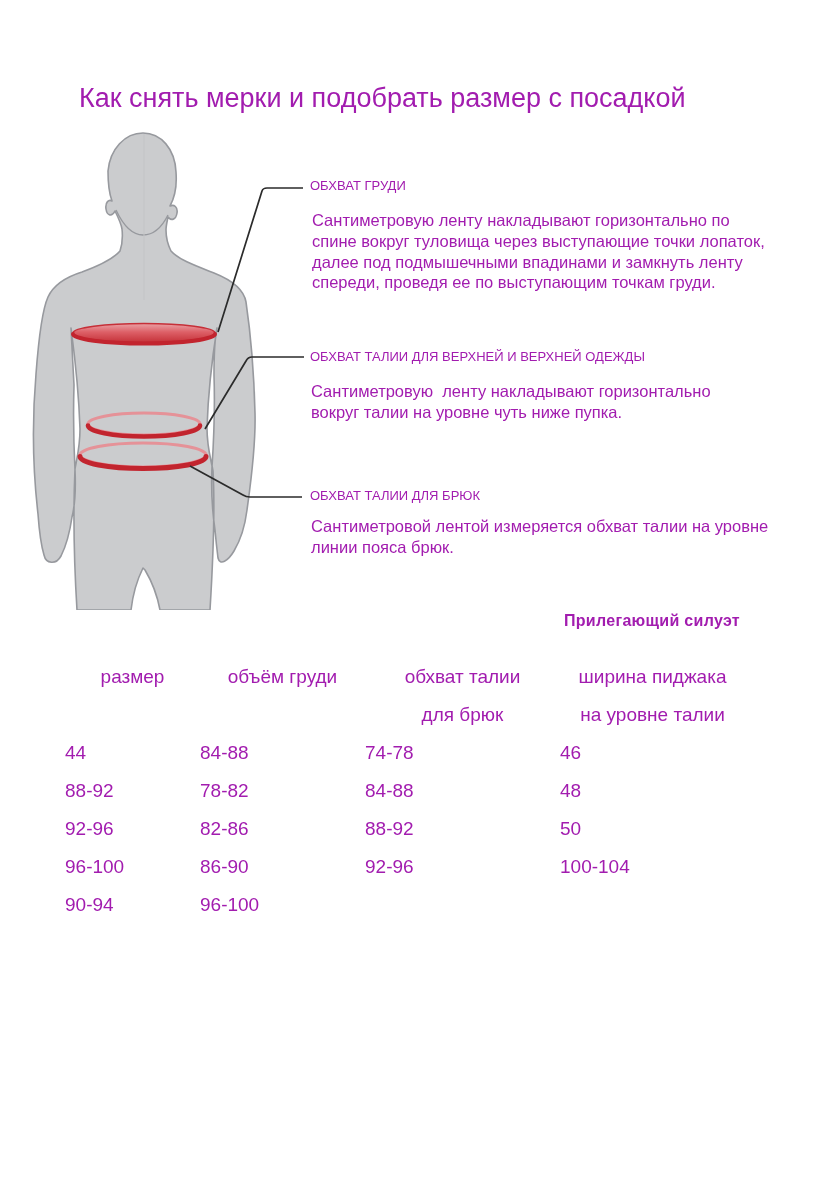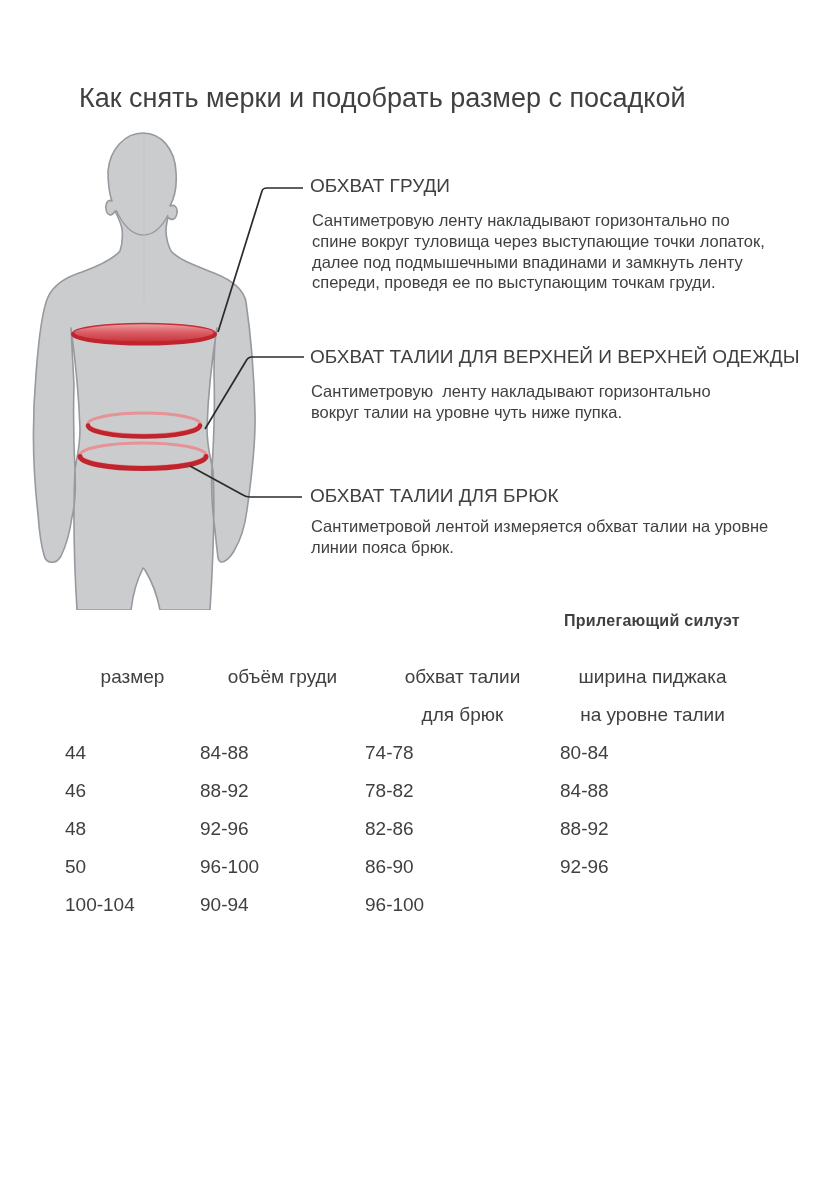--- a/index.html
+++ b/index.html
@@ -1,26 +1,26 @@
 <!DOCTYPE html>
 <html><head>
 <meta charset="utf-8">
 <style>
   html,body { margin:0; padding:0; background:#ffffff; }
   .page {
     position:relative; width:825px; height:1200px; background:#fff;
-    font-family:"Liberation Sans","DejaVu Sans",sans-serif; color:#404040;
+    font-family:"Liberation Sans","DejaVu Sans",sans-serif; color:#a21caf;
     overflow:hidden;
   }
   .abs { position:absolute; }
   .page-title {
     left:79px; top:83px; font-size:27px; line-height:30px; white-space:nowrap;
   }
   .figure-svg { left:15px; top:130px; width:300px; height:480px; }
-  .sec-title { font-size:19px; line-height:21px; white-space:nowrap;text-align:center; }
+  .sec-title { font-size:13px; line-height:21px; white-space:nowrap;text-align:center; }
   .sec-body  { font-size:16.5px; line-height:20.8px; white-space:pre-wrap;margin-top:8px; }
   .table-title {
     left:60px; top:612px; width:680px; text-align:right;
     font-size:16px; font-weight:bold; letter-spacing:0.3px;
   }
   .tbl {
     left:65px; top:658px; width:680px; display:grid;
     grid-template-columns:135px 165px 195px 185px;
   }
   .tbl .h {
@@ -129,21 +129,20 @@
     <div class="h">размер</div>
     <div class="h">объём груди</div>
     <div class="h">обхват талии
 для брюк</div>
     <div class="h">ширина пиджака
 на уровне талии</div>
 
     <div class="c">44</div>
     <div class="c">84-88</div>
     <div class="c">74-78</div>
-    <div class="c">80-84</div>
 
     <div class="c">46</div>
     <div class="c">88-92</div>
     <div class="c">78-82</div>
     <div class="c">84-88</div>
 
     <div class="c">48</div>
     <div class="c">92-96</div>
     <div class="c">82-86</div>
     <div class="c">88-92</div>

